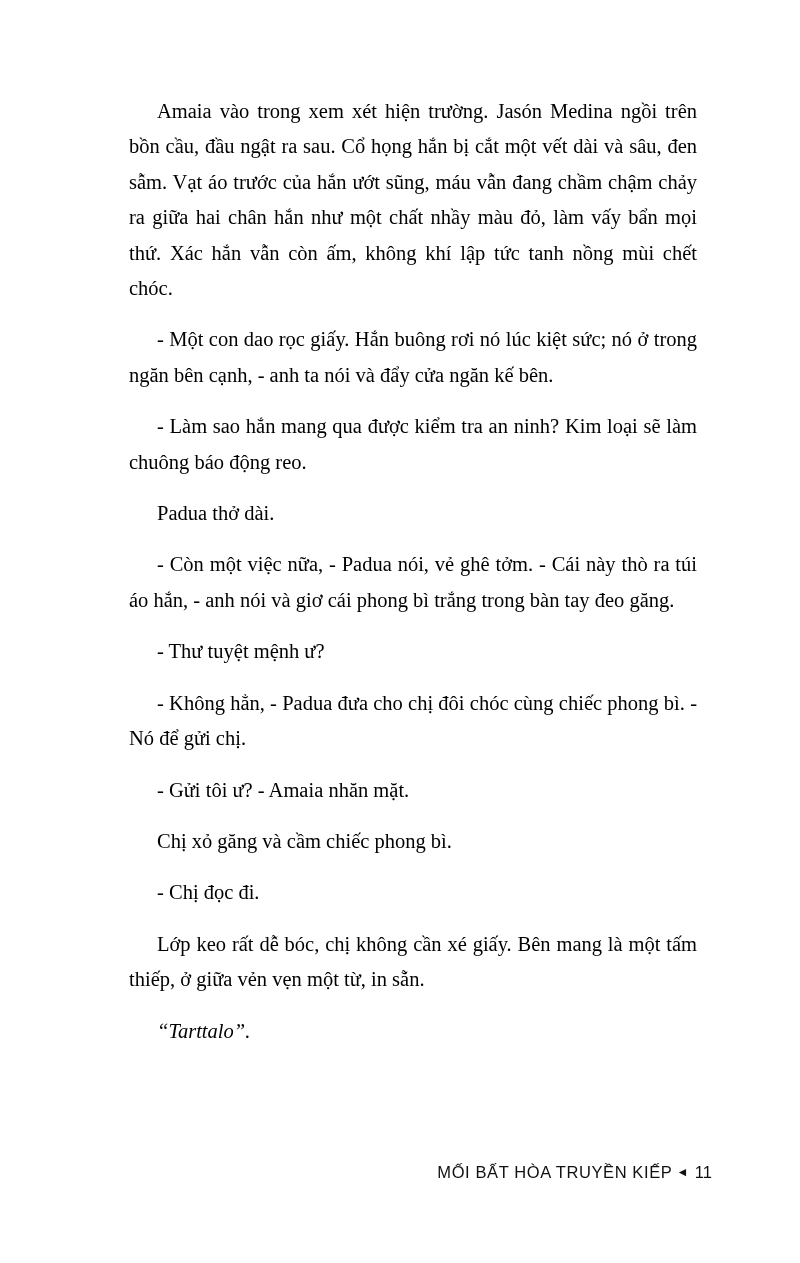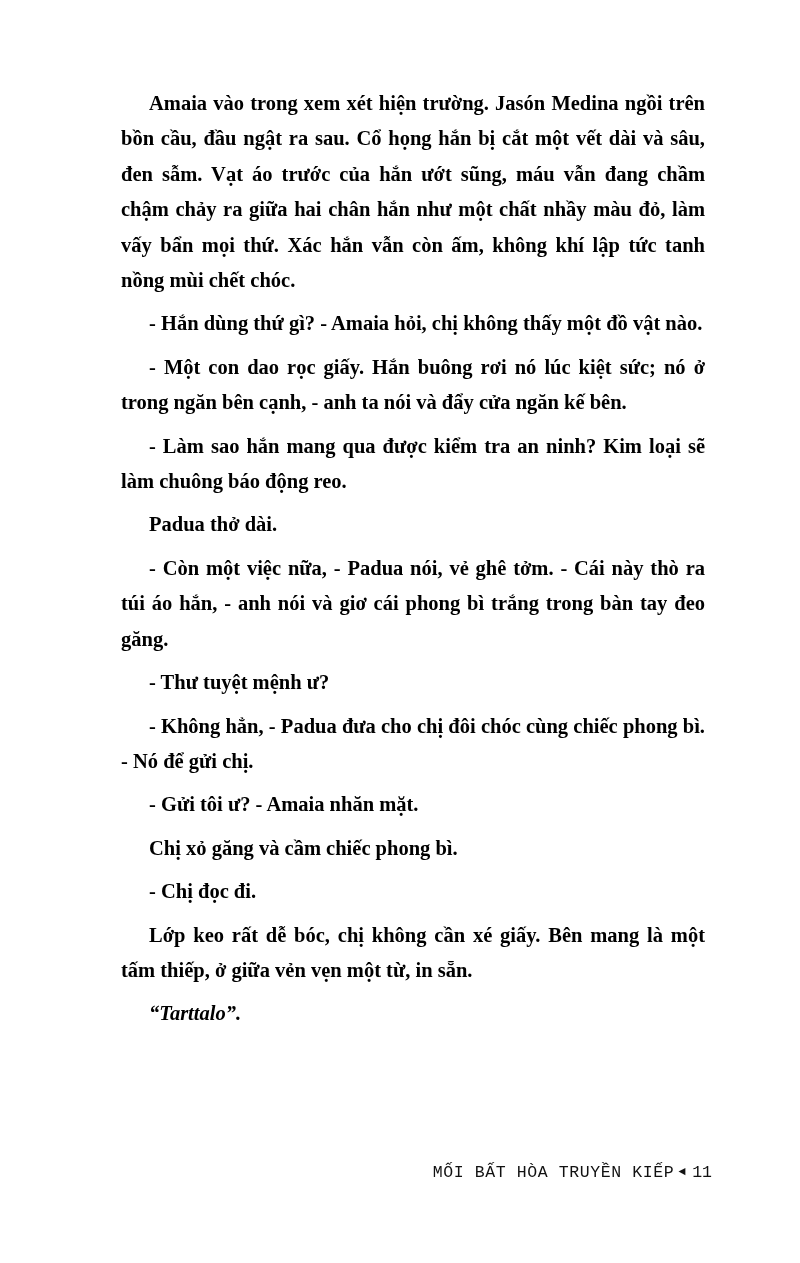--- a/index.html
+++ b/index.html
@@ -27,55 +27,53 @@
     position: absolute;
     left: 113px;
     top: 78px;
     width: 600px;
   }
   .para {
     font-size: 20.5px;
     line-height: 35.4px;
     text-align: justify;
     text-justify: inter-word;
-    margin: 8px;
+    margin: 16px;
     text-indent: 28px;
     hyphens: none;
-    font-weight: bold;
   }
   .footer {
     position: absolute;
     left: 0;
     top: 1163px;
     width: 800px;
     text-align: right;
     padding-right: 88px;
     box-sizing: border-box;
-    font-family: Liberation Mono, monospace;
+    font-family: Liberation Sans, sans-serif;
     font-size: 16.5px;
     letter-spacing: 0.6px;
     color: #111111;
   }
   .footer .marker {
     font-size: 12px;
     vertical-align: 2px;
     margin: 0 6px 0 4px;
   }
   .footer .pagenum {
     letter-spacing: 0;
   }
 </style>
 </head>
 <body>
 
 <div class="page">
 
   <div class="text-block">
     <p class="para">Amaia vào trong xem xét hiện trường. Jasón Medina ngồi trên bồn cầu, đầu ngật ra sau. Cổ họng hắn bị cắt một vết dài và sâu, đen sẫm. Vạt áo trước của hắn ướt sũng, máu vẫn đang chầm chậm chảy ra giữa hai chân hắn như một chất nhầy màu đỏ, làm vấy bẩn mọi thứ. Xác hắn vẫn còn ấm, không khí lập tức tanh nồng mùi chết chóc.</p>
-    <p class="para">- Hắn dùng thứ gì? - Amaia hỏi, chị không thấy một đồ vật nào.</p>
     <p class="para">- Một con dao rọc giấy. Hắn buông rơi nó lúc kiệt sức; nó ở trong ngăn bên cạnh, - anh ta nói và đẩy cửa ngăn kế bên.</p>
     <p class="para">- Làm sao hắn mang qua được kiểm tra an ninh? Kim loại sẽ làm chuông báo động reo.</p>
     <p class="para">Padua thở dài.</p>
     <p class="para">- Còn một việc nữa, - Padua nói, vẻ ghê tởm. - Cái này thò ra túi áo hắn, - anh nói và giơ cái phong bì trắng trong bàn tay đeo găng.</p>
     <p class="para">- Thư tuyệt mệnh ư?</p>
     <p class="para">- Không hẳn, - Padua đưa cho chị đôi chóc cùng chiếc phong bì. - Nó để gửi chị.</p>
     <p class="para">- Gửi tôi ư? - Amaia nhăn mặt.</p>
     <p class="para">Chị xỏ găng và cầm chiếc phong bì.</p>
     <p class="para">- Chị đọc đi.</p>
     <p class="para">Lớp keo rất dễ bóc, chị không cần xé giấy. Bên mang là một tấm thiếp, ở giữa vẻn vẹn một từ, in sẵn.</p>

